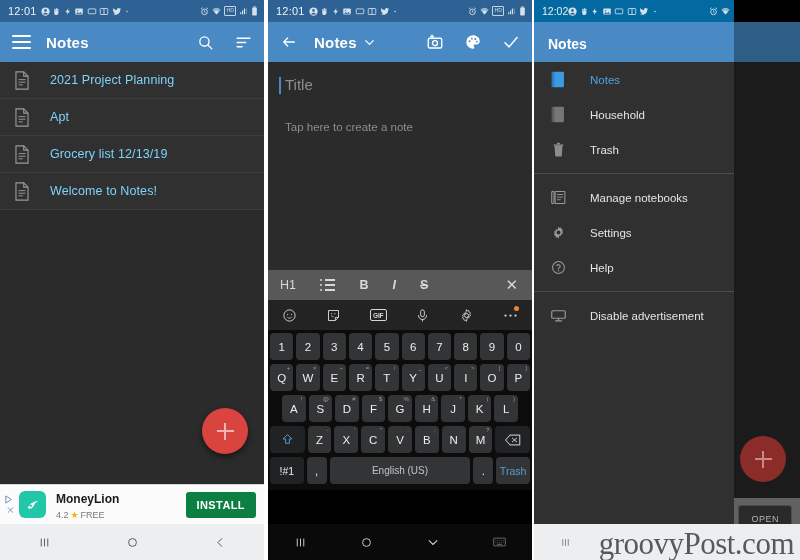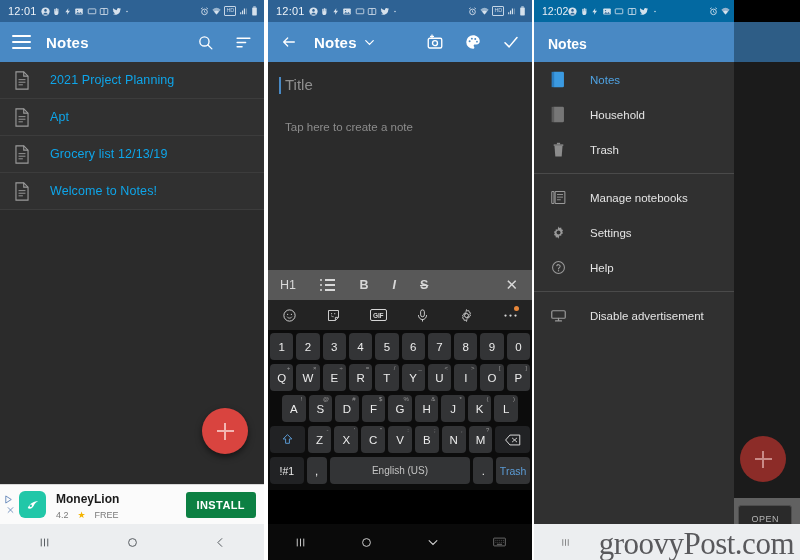--- a/index.html
+++ b/index.html
@@ -74,21 +74,21 @@
   .note-row {
     height: 37px;
     display: flex;
     align-items: center;
     padding-left: 14px;
     border-bottom: 1px solid #3c3c3c;
   }
   .note-row .doc-ico { width: 16px; height: 19px; flex: 0 0 auto; }
   .note-row .label {
     margin-left: 20px;
-    color: #0ea5e9;
+    color: #7dd3fc;
     font-size: 12.5px;
     letter-spacing: .1px;
   }
   .list-rest { background: #2b2b2b; flex: 1; }
 
   .panel-body { display: flex; flex-direction: column; height: 498px; }
 
   
   .fab {
     position: absolute;
@@ -115,21 +115,21 @@
   }
   .ad-choices { width: 14px; margin: 0 2px 0 3px; display: flex; flex-direction: column; align-items: center; gap: 2px; }
   .ad-icon {
     width: 27px; height: 27px; border-radius: 6px;
     background: #21c7a8;
     display: flex; align-items: center; justify-content: center;
     flex: 0 0 auto;
   }
   .ad-text { margin-left: 10px; line-height: 1.15; }
   .ad-title { font-size: 12px; font-weight: bold; color: #1a1a1a; }
-  .ad-sub { font-size: 9px; color: #7a7a7a; margin-top: 2px; display: flex; align-items: center; gap: 9px; }
+  .ad-sub { font-size: 9px; color: #7a7a7a; margin-top: 2px; display: flex; align-items: center; gap: 2px; }
   .ad-sub .star { color: #f4b400; font-size: 9px; }
   .ad-install {
     margin-left: auto; margin-right: 8px;
     background: #0c8043; color: #fff;
     font-size: 11px; font-weight: bold;
     padding: 7px 11px; border-radius: 3px;
     letter-spacing: .4px;
   }
 
   

